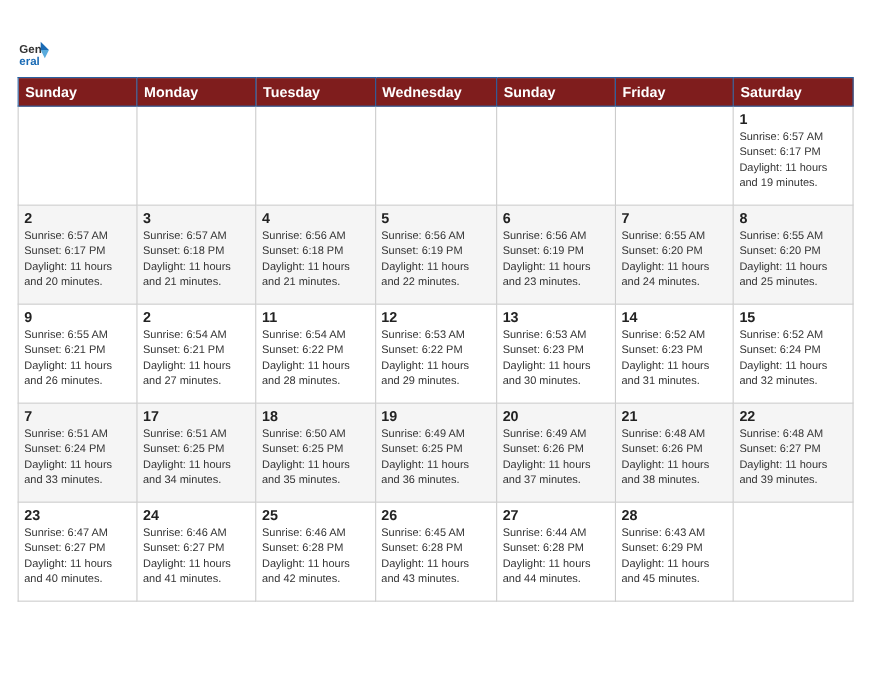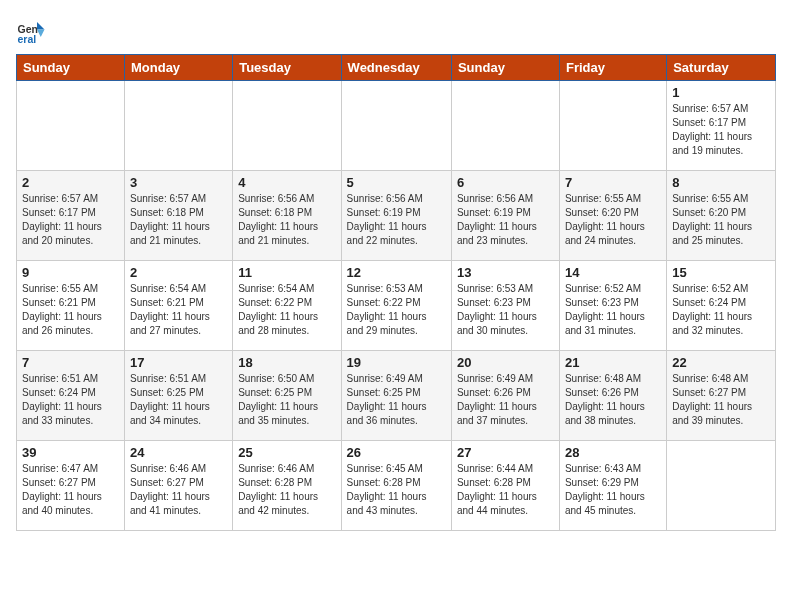--- a/index.html
+++ b/index.html
@@ -14,20 +14,21 @@
       display: flex;
       align-items: flex-start;
       justify-content: space-between;
       margin-bottom: 4px;
     }
     .logo {
       display: flex;
       align-items: center;
       font-size: 18px;
       font-weight: bold;
+      margin-top: 16px;
     }
     .logo-general { color: #333; }
     .logo-blue { color: #1a6bb5; }
     .logo-icon {
       width: 30px;
       height: 30px;
       margin-right: 2px;
     }
     .title-block {
       text-align: right;
@@ -76,21 +77,21 @@
     .day-info {
       font-size: 10px;
       color: #333;
       line-height: 1.4;
     }
     .empty-cell {
       background: #f9f9f9;
     }
     tr:nth-child(odd) td { background: #fff; }
     tr:nth-child(even) td { background: #f5f5f5; }
-    tr:first-child th { background: #c2410c; }
+    tr:first-child th { background: #7f1d1d; }
   </style>
 </head>
 <body>
 
 <div class="header-logo">
   <div class="logo">
     <svg class="logo-icon" viewBox="0 0 40 40">
       <text x="2" y="22" font-size="14" font-weight="bold" fill="#333">Gen</text>
       <text x="2" y="36" font-size="14" font-weight="bold" fill="#1a6bb5">eral</text>
       <polygon points="28,8 38,18 28,18" fill="#1a6bb5"></polygon>
@@ -283,21 +284,21 @@
         <td>
           <span class="day-num">22</span>
           <div class="day-info" style="white-space: pre-line;">Sunrise: 6:48 AM
 Sunset: 6:27 PM
 Daylight: 11 hours
 and 39 minutes.</div>
         </td>
       </tr>
       <tr>
         <td>
-          <span class="day-num">39</span>
+          <span class="day-num">23</span>
           <div class="day-info" style="white-space: pre-line;">Sunrise: 6:47 AM
 Sunset: 6:27 PM
 Daylight: 11 hours
 and 40 minutes.</div>
         </td>
         <td>
           <span class="day-num">24</span>
           <div class="day-info" style="white-space: pre-line;">Sunrise: 6:46 AM
 Sunset: 6:27 PM
 Daylight: 11 hours

